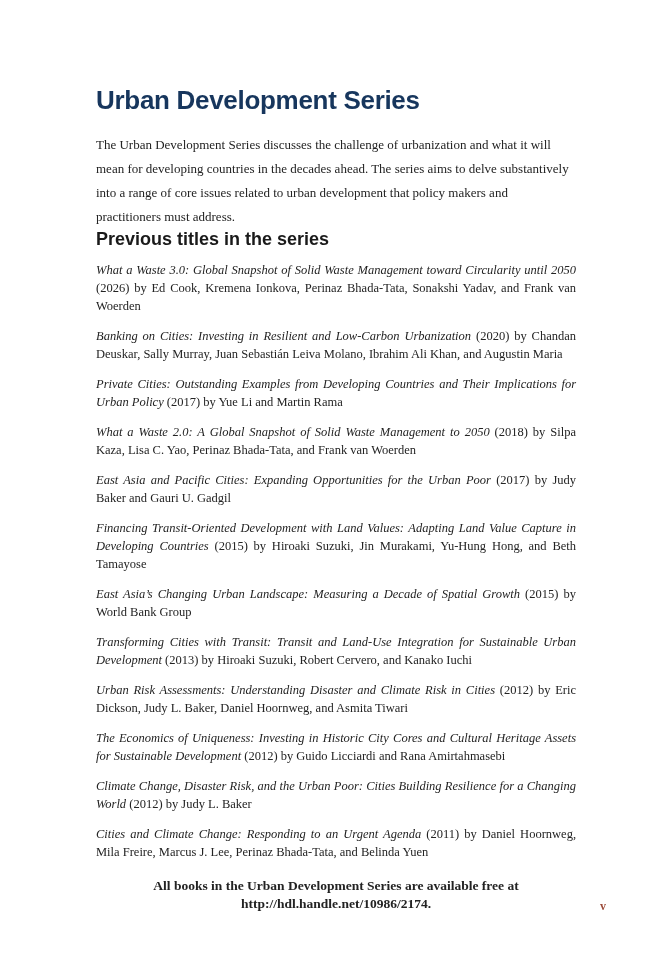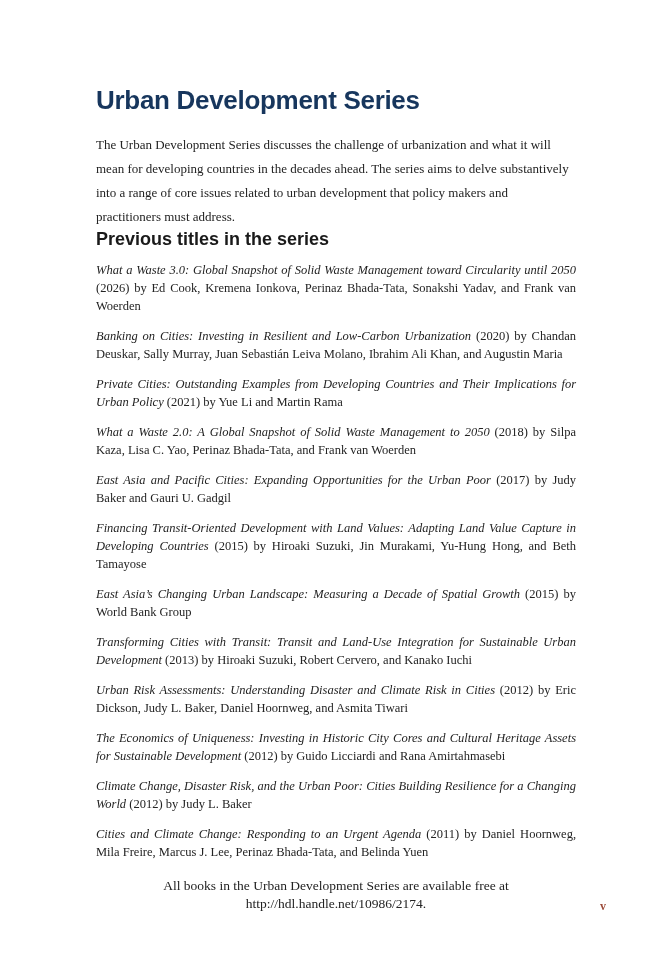--- a/index.html
+++ b/index.html
@@ -58,20 +58,21 @@
   }
   .entry .book-title {
     font-style: italic;
   }
   .footer-note {
     margin-top: 16px;
     text-align: center;
     font-size: 13.5px;
     line-height: 18px;
     color: var(--body-text, #232323);
+    font-weight: bold;
   }
   .footer-note .url {
     color: var(--body-text, #232323);
     text-decoration: none;
   }
   .folio {
     position: absolute;
     top: 899px;
     right: 66px;
     font-family: "Liberation Serif", serif;
@@ -89,21 +90,21 @@
 
   <p class="intro">The Urban Development Series discusses the challenge of urbanization and what it will mean for developing countries in the decades ahead. The series aims to delve substantively into a range of core issues related to urban development that policy makers and practitioners must address.</p>
 
   <h2 class="subheading">Previous titles in the series</h2>
 
   <div class="entries">
     <p class="entry"><span class="book-title">What a Waste 3.0: Global Snapshot of Solid Waste Management toward Circularity until 2050</span> <span class="entry-rest">(2026) by Ed Cook, Kremena Ionkova, Perinaz Bhada-Tata, Sonakshi Yadav, and Frank van Woerden</span></p>
 
     <p class="entry"><span class="book-title">Banking on Cities: Investing in Resilient and Low-Carbon Urbanization</span> <span class="entry-rest">(2020) by Chandan Deuskar, Sally Murray, Juan Sebastián Leiva Molano, Ibrahim Ali Khan, and Augustin Maria</span></p>
 
-    <p class="entry"><span class="book-title">Private Cities: Outstanding Examples from Developing Countries and Their Implications for Urban Policy</span> <span class="entry-rest">(2021) by Yue Li and Martin Rama</span></p>
+    <p class="entry"><span class="book-title">Private Cities: Outstanding Examples from Developing Countries and Their Implications for Urban Policy</span> <span class="entry-rest">(2017) by Yue Li and Martin Rama</span></p>
 
     <p class="entry"><span class="book-title">What a Waste 2.0: A Global Snapshot of Solid Waste Management to 2050</span> <span class="entry-rest">(2018) by Silpa Kaza, Lisa C. Yao, Perinaz Bhada-Tata, and Frank van Woerden</span></p>
 
     <p class="entry"><span class="book-title">East Asia and Pacific Cities: Expanding Opportunities for the Urban Poor</span> <span class="entry-rest">(2017) by Judy Baker and Gauri U. Gadgil</span></p>
 
 
     <p class="entry"><span class="book-title">Financing Transit-Oriented Development with Land Values: Adapting Land Value Capture in Developing Countries</span> <span class="entry-rest">(2015) by Hiroaki Suzuki, Jin Murakami, Yu-Hung Hong, and Beth Tamayose</span></p>
 
     <p class="entry"><span class="book-title">East Asia’s Changing Urban Landscape: Measuring a Decade of Spatial Growth</span> <span class="entry-rest">(2015) by World Bank Group</span></p>
 

